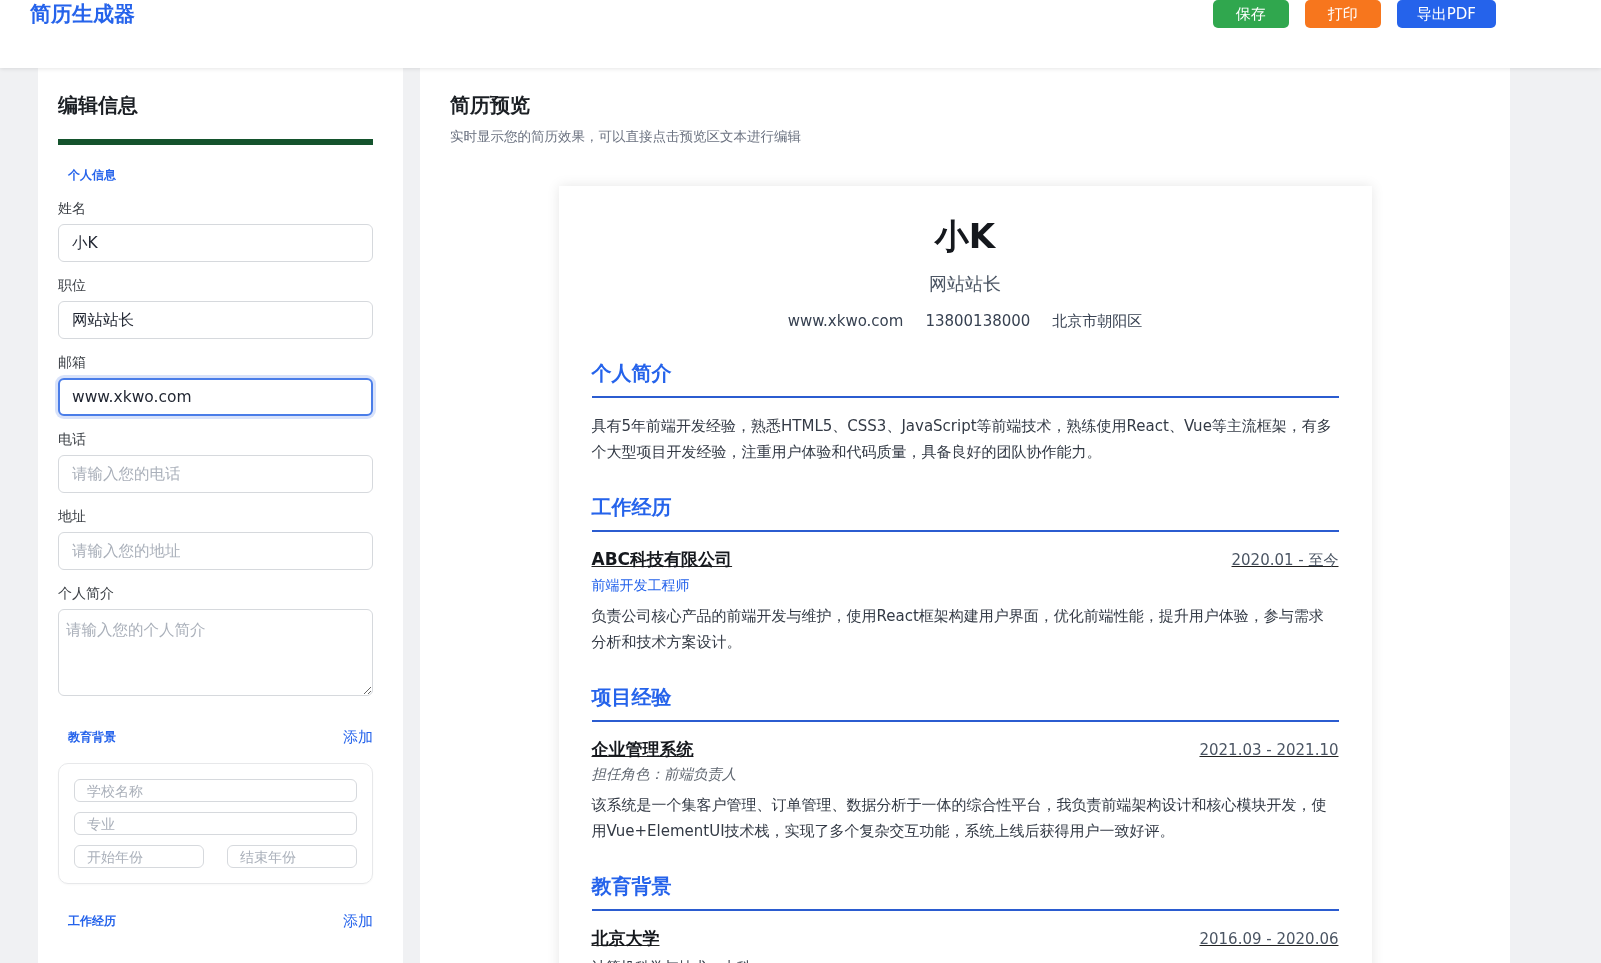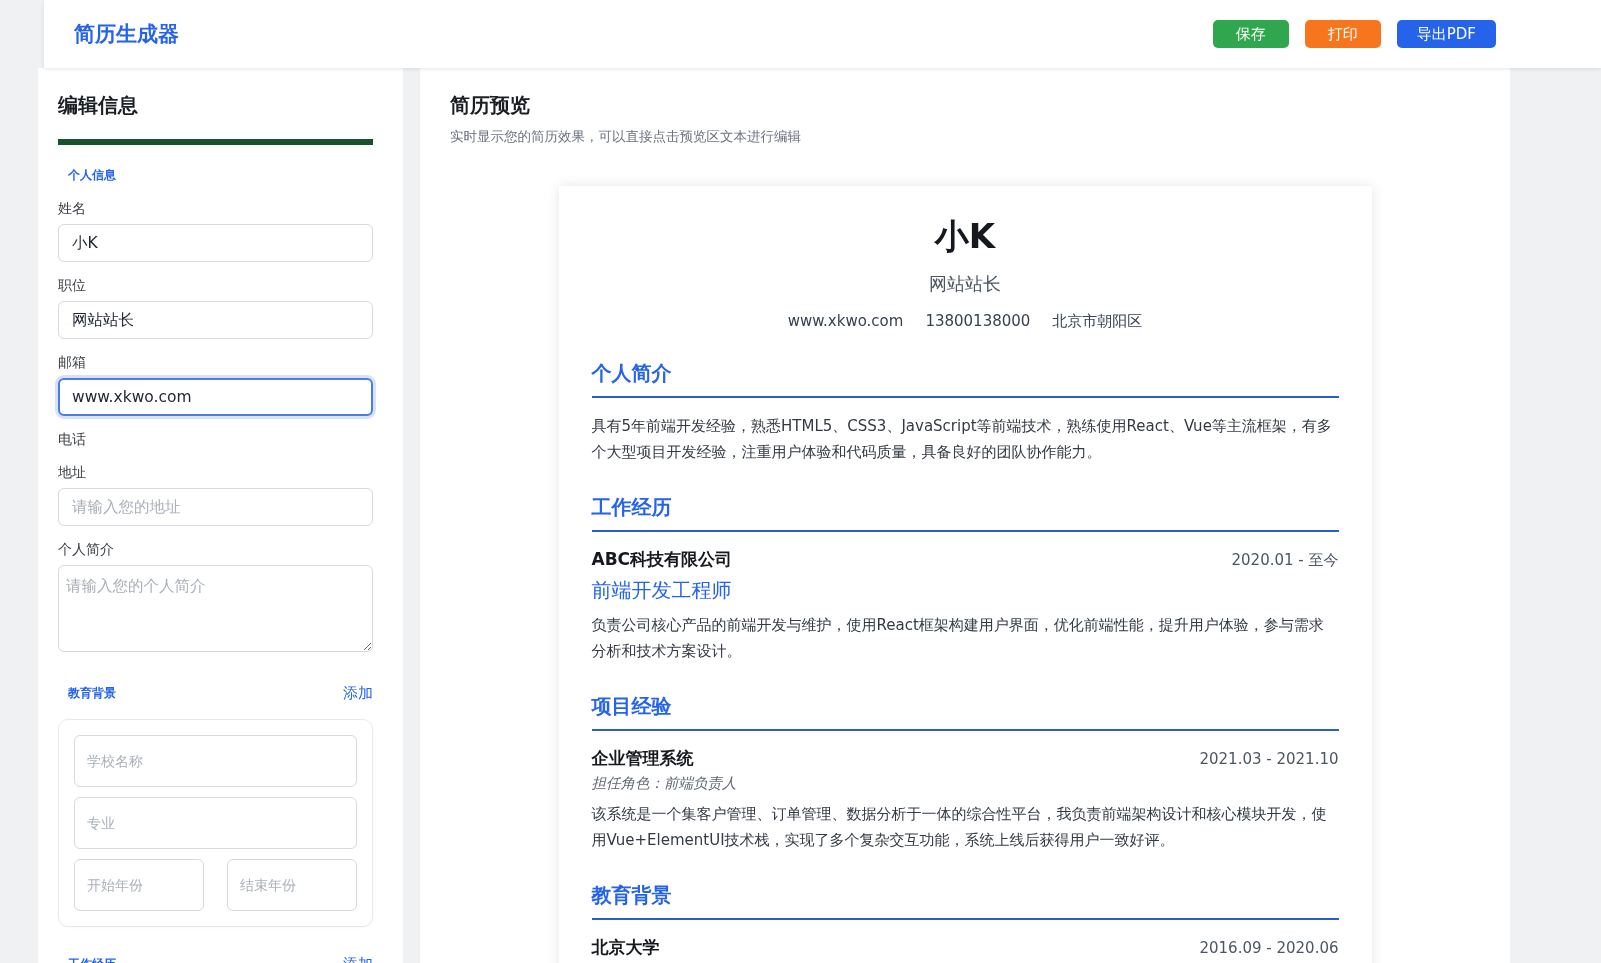--- a/index.html
+++ b/index.html
@@ -7,23 +7,23 @@
   body {
     font-family: "DejaVu Sans", "Liberation Sans", sans-serif;
     color: #222;
   }
   .viewport { width: 1601px; height: 963px; overflow: hidden; position: relative; }
 
   
   .topbar {
     height: 68px; background: #fff;
     box-shadow: 0 1px 4px rgba(0,0,0,.10);
-    display: flex; align-items: center;
+    display: flex; 
     padding: 0 105px 0 30px;
-    position: relative; z-index: 5; margin-left: 44px;
+    position: relative; z-index: 5;
   }
   .app-title { color: #2563eb; font-size: 21px; font-weight: bold; }
   .topbar-actions { margin-left: auto; display: flex; gap: 16px; }
   .btn {
     border: none; color: #fff; font-size: 15px;
     height: 28px; padding: 0 23px; border-radius: 5px; cursor: pointer;
     font-family: inherit;
   }
   .btn-save   { background: #30a74e; }
   .btn-print  { background: #f7761d; }
@@ -60,21 +60,21 @@
     display: flex; justify-content: space-between; align-items: center;
     margin: 28px 0 16px 0;
   }
   .section-head .sub-section-title { margin-left: 10px; }
   .add-link { color: #2563eb; font-size: 15px; text-decoration: none; cursor: pointer; }
   .entry-card {
     border: 1px solid #e7e8ea; border-radius: 10px; padding: 15px;
     box-shadow: 0 1px 2px rgba(0,0,0,.03);
   }
   .entry-card input {
-    width: 100%; height: 52px; border: 1px solid #d6d9dd; border-radius: 6px;
+    width: 100%; height: 23px; border: 1px solid #d6d9dd; border-radius: 6px;
     padding: 0 12px; font-size: 14px; color: #a16207; margin-bottom: 10px;
     font-family: inherit; outline: none;
   }
   .entry-card input::placeholder { color: #aab0ba; }
   .year-row { display: flex; gap: 23px; }
   .year-row input { margin-bottom: 0; }
 
   
   .preview-title { font-size: 20px; font-weight: bold; color: #1b1f24; }
   .preview-subtitle { font-size: 13.5px; color: #6b7280; margin-top: 9px; }
@@ -86,24 +86,24 @@
   }
   .resume-name { text-align: center; font-size: 34px; font-weight: bold; color: #15181d; }
   .resume-job { text-align: center; font-size: 18px; color: #4b5563; margin-top: 12px; }
   .resume-contacts { display: flex; justify-content: center; gap: 22px; margin-top: 16px; font-size: 15px; color: #374151; }
 
   .resume-section { margin-top: 29px; }
   .resume-section-title {
     color: #2563eb; font-size: 20px; font-weight: bold;
     padding-bottom: 9px; border-bottom: 2px solid #2b5cd0; margin-bottom: 16px;
   }
-  .entry-row { display: flex; justify-content: space-between; align-items: baseline; }
+  .entry-row { display: flex; justify-content: space-between; align-items: baseline; text-decoration: underline; }
   .entry-name { font-size: 17px; font-weight: bold; color: #15181d; }
   .entry-date { font-size: 15px; color: #4b5563; }
-  .entry-role { color: #2563eb; font-size: 20px; margin: 6px 0 9px; }
+  .entry-role { color: #2563eb; font-size: 14px; margin: 6px 0 9px; }
   .entry-role-italic { color: #5f6670; font-size: 14.5px; font-style: italic; margin: 4px 0 9px; }
   .entry-desc { font-size: 15px; color: #333a45; line-height: 1.7; }
   .edu-detail { font-size: 14.5px; color: #333a45; margin-top: 8px; }
 </style>
 </head>
 <body>
 
 <div class="viewport">
 
   <header class="topbar">
@@ -132,20 +132,21 @@
         <input type="text" value="网站站长" style="">
       </div>
 
       <div class="field">
         <label>邮箱</label>
         <input type="text" class="focused" value="www.xkwo.com" style="">
       </div>
 
       <div class="field">
         <label>电话</label>
+        <input type="text" placeholder="请输入您的电话" style="">
       </div>
 
       <div class="field">
         <label>地址</label>
         <input type="text" placeholder="请输入您的地址" style="">
       </div>
 
       <div class="field">
         <label>个人简介</label>
         <textarea placeholder="请输入您的个人简介" style=""></textarea>

